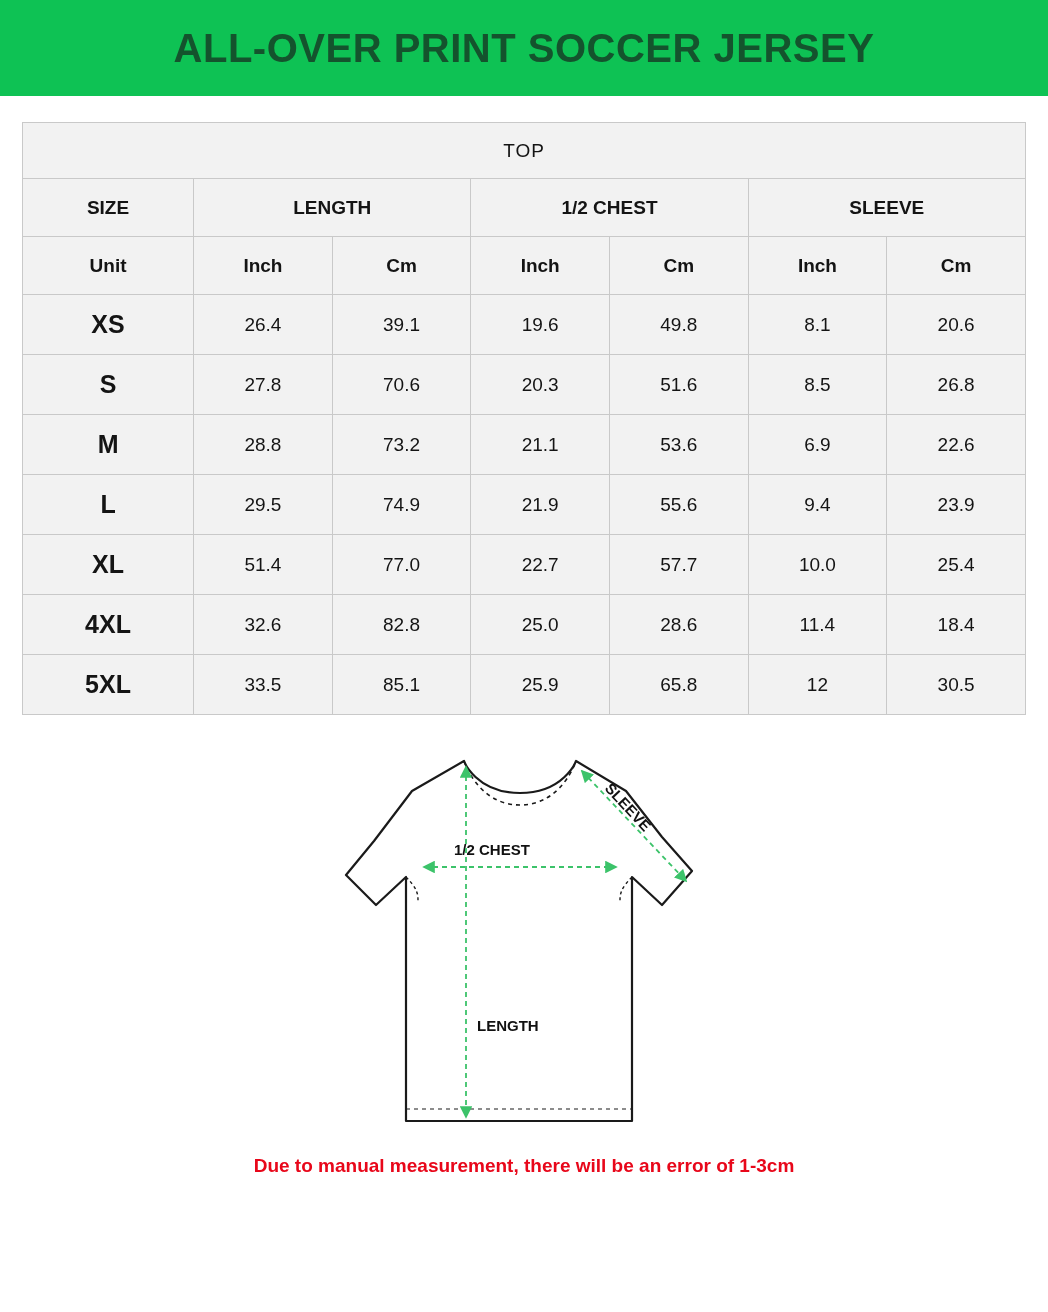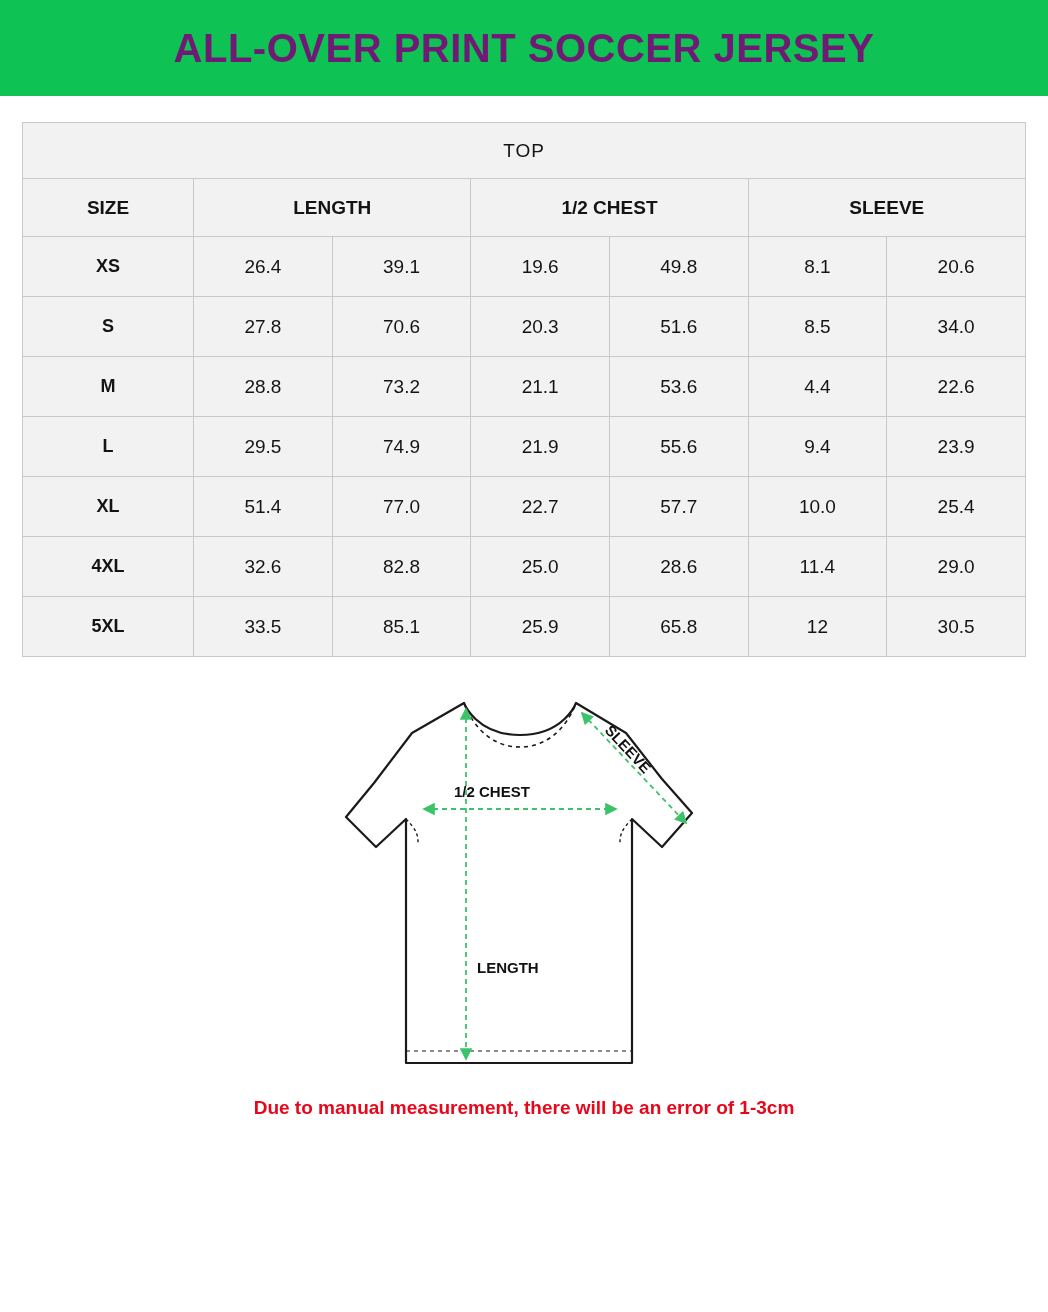--- a/index.html
+++ b/index.html
@@ -15,21 +15,21 @@
 
   .header-banner {
     width: 1048px;
     height: 96px;
     background: #0ec254;
     display: flex;
     align-items: center;
     justify-content: center;
   }
   .header-title {
-    color: #701a75;
+    color: #14532d;
     font-size: 40px;
     font-weight: bold;
     letter-spacing: 0.5px;
     text-align: center;
   }
 
   .chart-wrap {
     padding: 26px 22px 12px 22px;
   }
 
@@ -61,21 +61,21 @@
     font-weight: bold;
     font-size: 19px;
   }
   .data-row td {
     height: 60px;
     font-size: 20px;
     font-weight: normal;
   }
   .data-row td.size-cell {
     font-weight: bold;
-    font-size: 18px;
+    font-size: 25px;
   }
 
   col.c-size { width: 137px; }
   col.c-val  { width: 111px; }
 
   .diagram-wrap {
     margin-top: 22px;
     display: flex;
     justify-content: center;
   }
@@ -108,47 +108,56 @@
     </colgroup>
     <tbody>
       <tr>
         <td class="top-title-cell" colspan="7">TOP</td>
       </tr>
       <tr class="grp-row">
         <td>SIZE</td>
         <td colspan="2">LENGTH</td>
         <td colspan="2">1/2 CHEST</td>
         <td colspan="2">SLEEVE</td>
+      </tr>
+      <tr class="unit-row">
+        <td>Unit</td>
+        <td>Inch</td>
+        <td>Cm</td>
+        <td>Inch</td>
+        <td>Cm</td>
+        <td>Inch</td>
+        <td>Cm</td>
       </tr>
 
       <tr class="data-row">
         <td class="size-cell">XS</td>
         <td>26.4</td>
         <td>39.1</td>
         <td>19.6</td>
         <td>49.8</td>
         <td>8.1</td>
         <td>20.6</td>
       </tr>
       <tr class="data-row">
         <td class="size-cell">S</td>
         <td>27.8</td>
         <td>70.6</td>
         <td>20.3</td>
         <td>51.6</td>
         <td>8.5</td>
-        <td>34.0</td>
+        <td>26.8</td>
       </tr>
       <tr class="data-row">
         <td class="size-cell">M</td>
         <td>28.8</td>
         <td>73.2</td>
         <td>21.1</td>
         <td>53.6</td>
-        <td>4.4</td>
+        <td>6.9</td>
         <td>22.6</td>
       </tr>
       <tr class="data-row">
         <td class="size-cell">L</td>
         <td>29.5</td>
         <td>74.9</td>
         <td>21.9</td>
         <td>55.6</td>
         <td>9.4</td>
         <td>23.9</td>
@@ -162,21 +171,21 @@
         <td>10.0</td>
         <td>25.4</td>
       </tr>
       <tr class="data-row">
         <td class="size-cell">4XL</td>
         <td>32.6</td>
         <td>82.8</td>
         <td>25.0</td>
         <td>28.6</td>
         <td>11.4</td>
-        <td>29.0</td>
+        <td>18.4</td>
       </tr>
       <tr class="data-row">
         <td class="size-cell">5XL</td>
         <td>33.5</td>
         <td>85.1</td>
         <td>25.9</td>
         <td>65.8</td>
         <td>12</td>
         <td>30.5</td>
       </tr>

